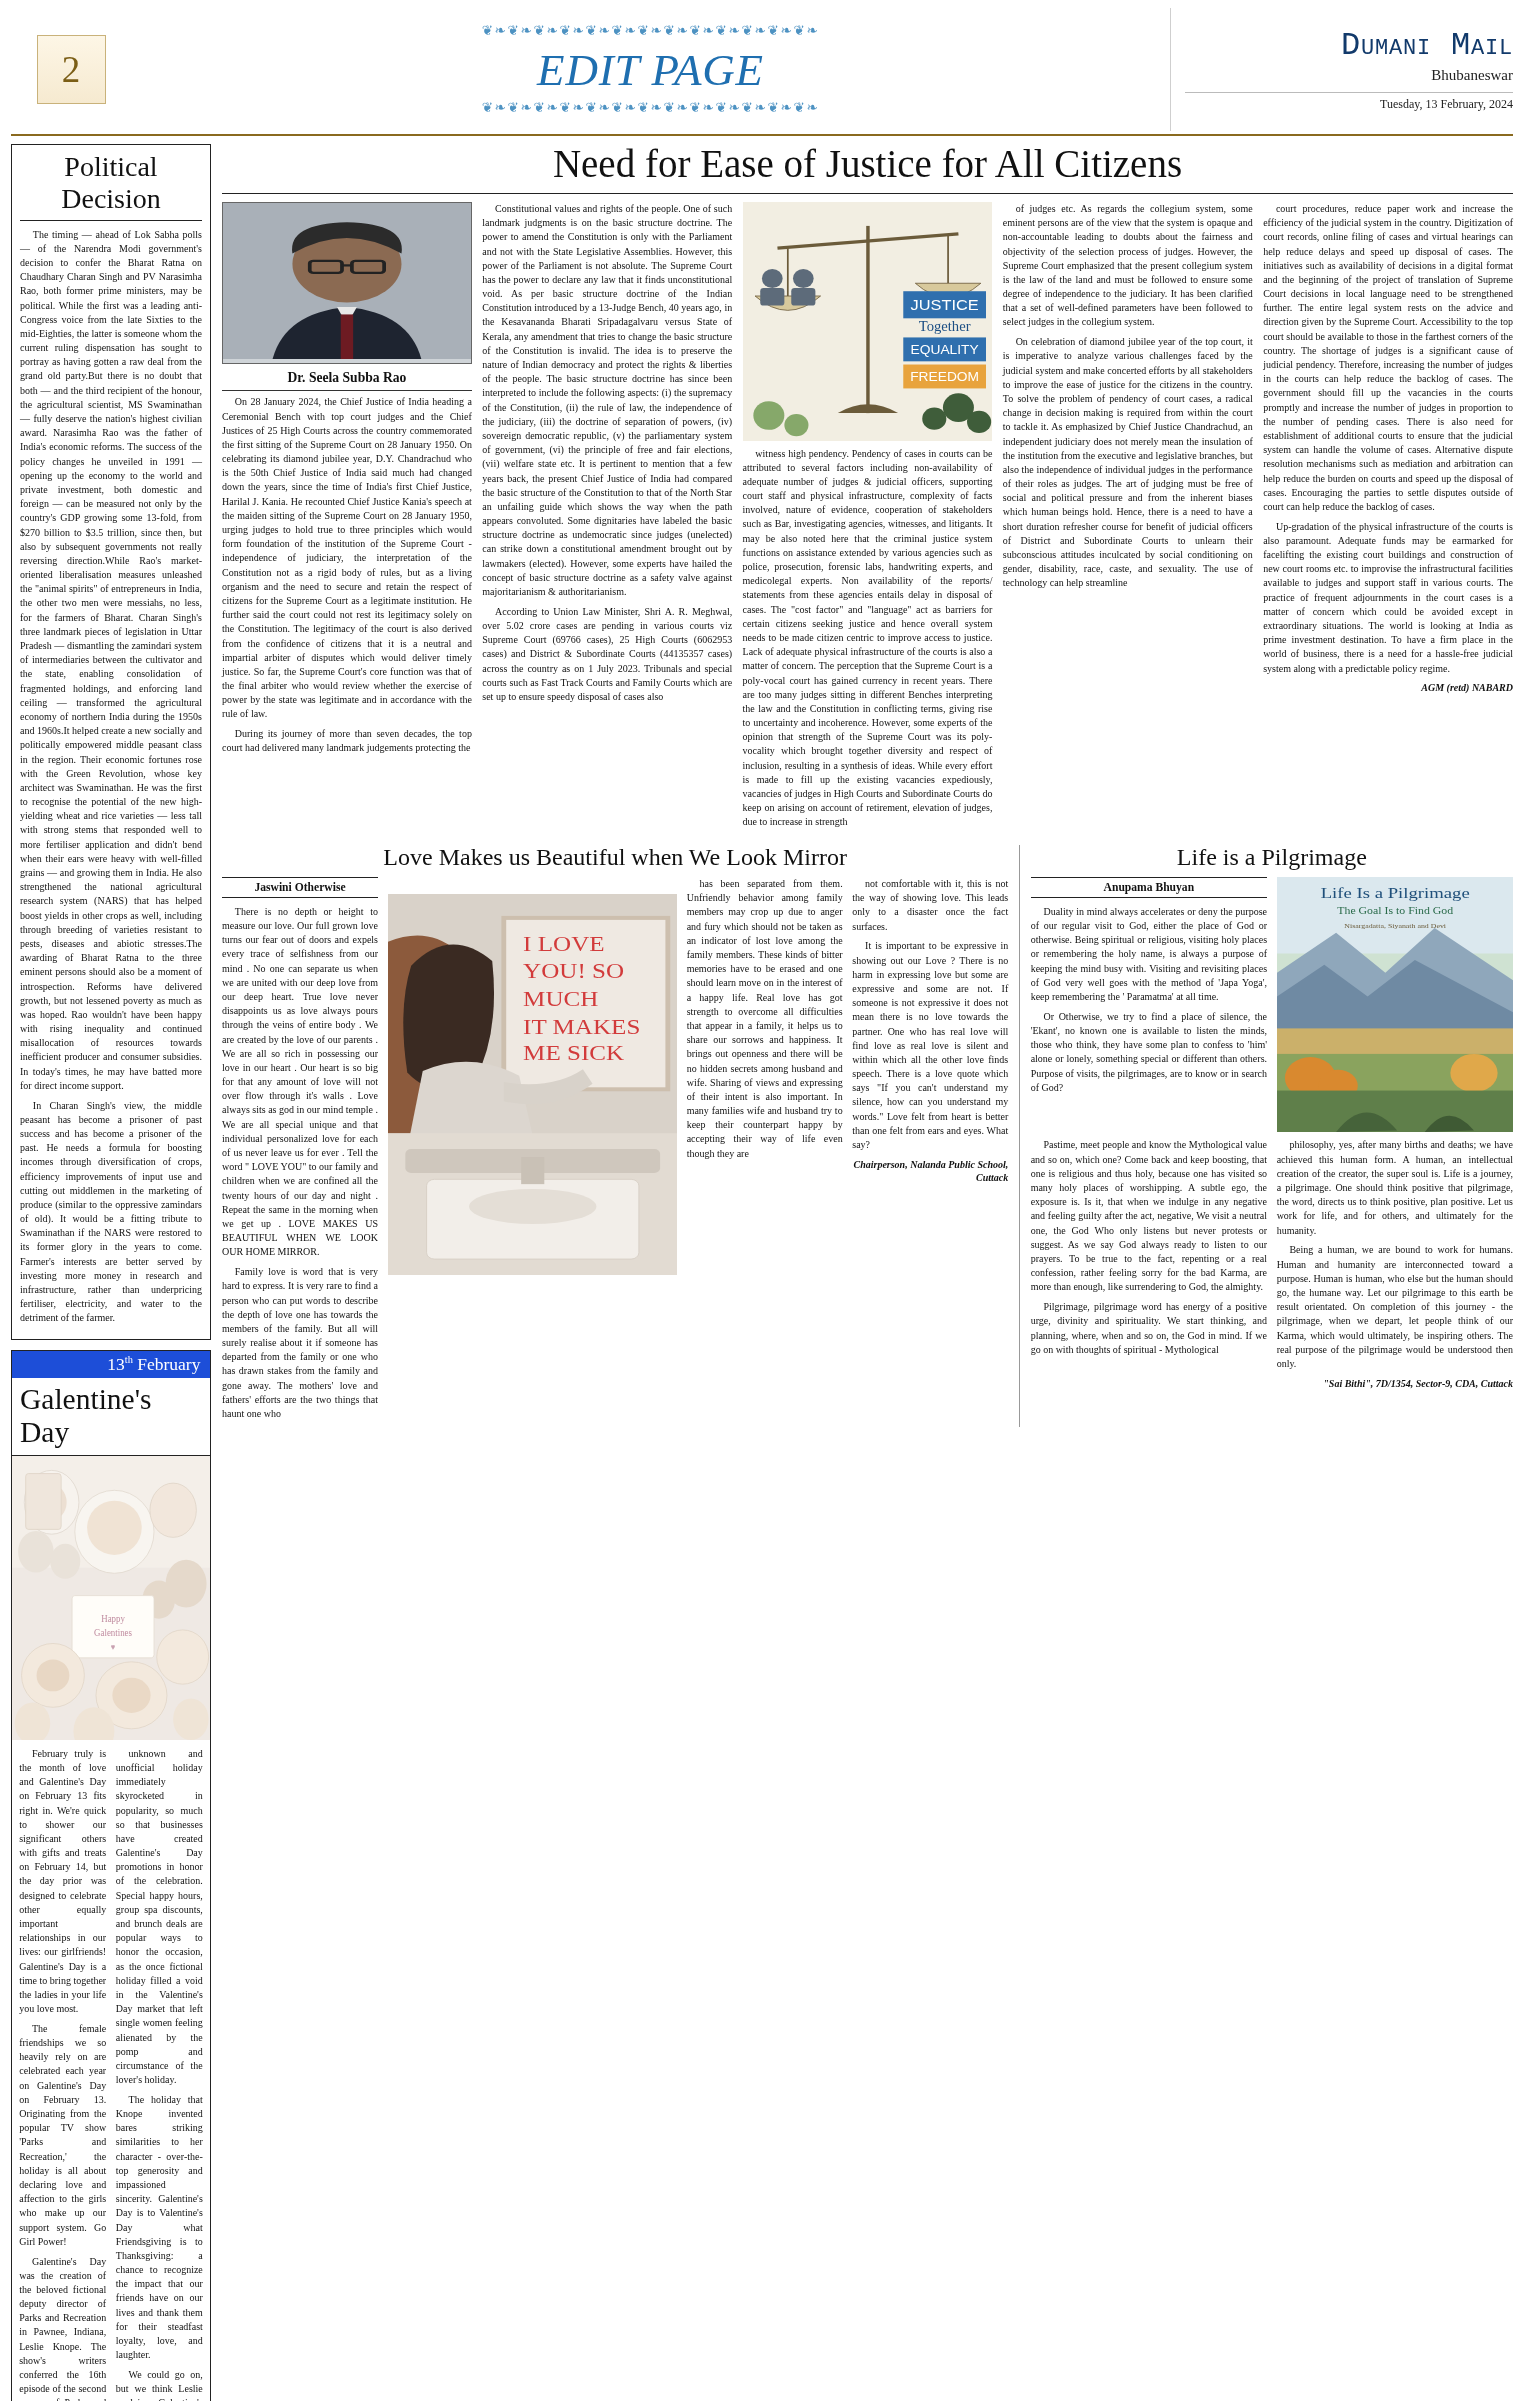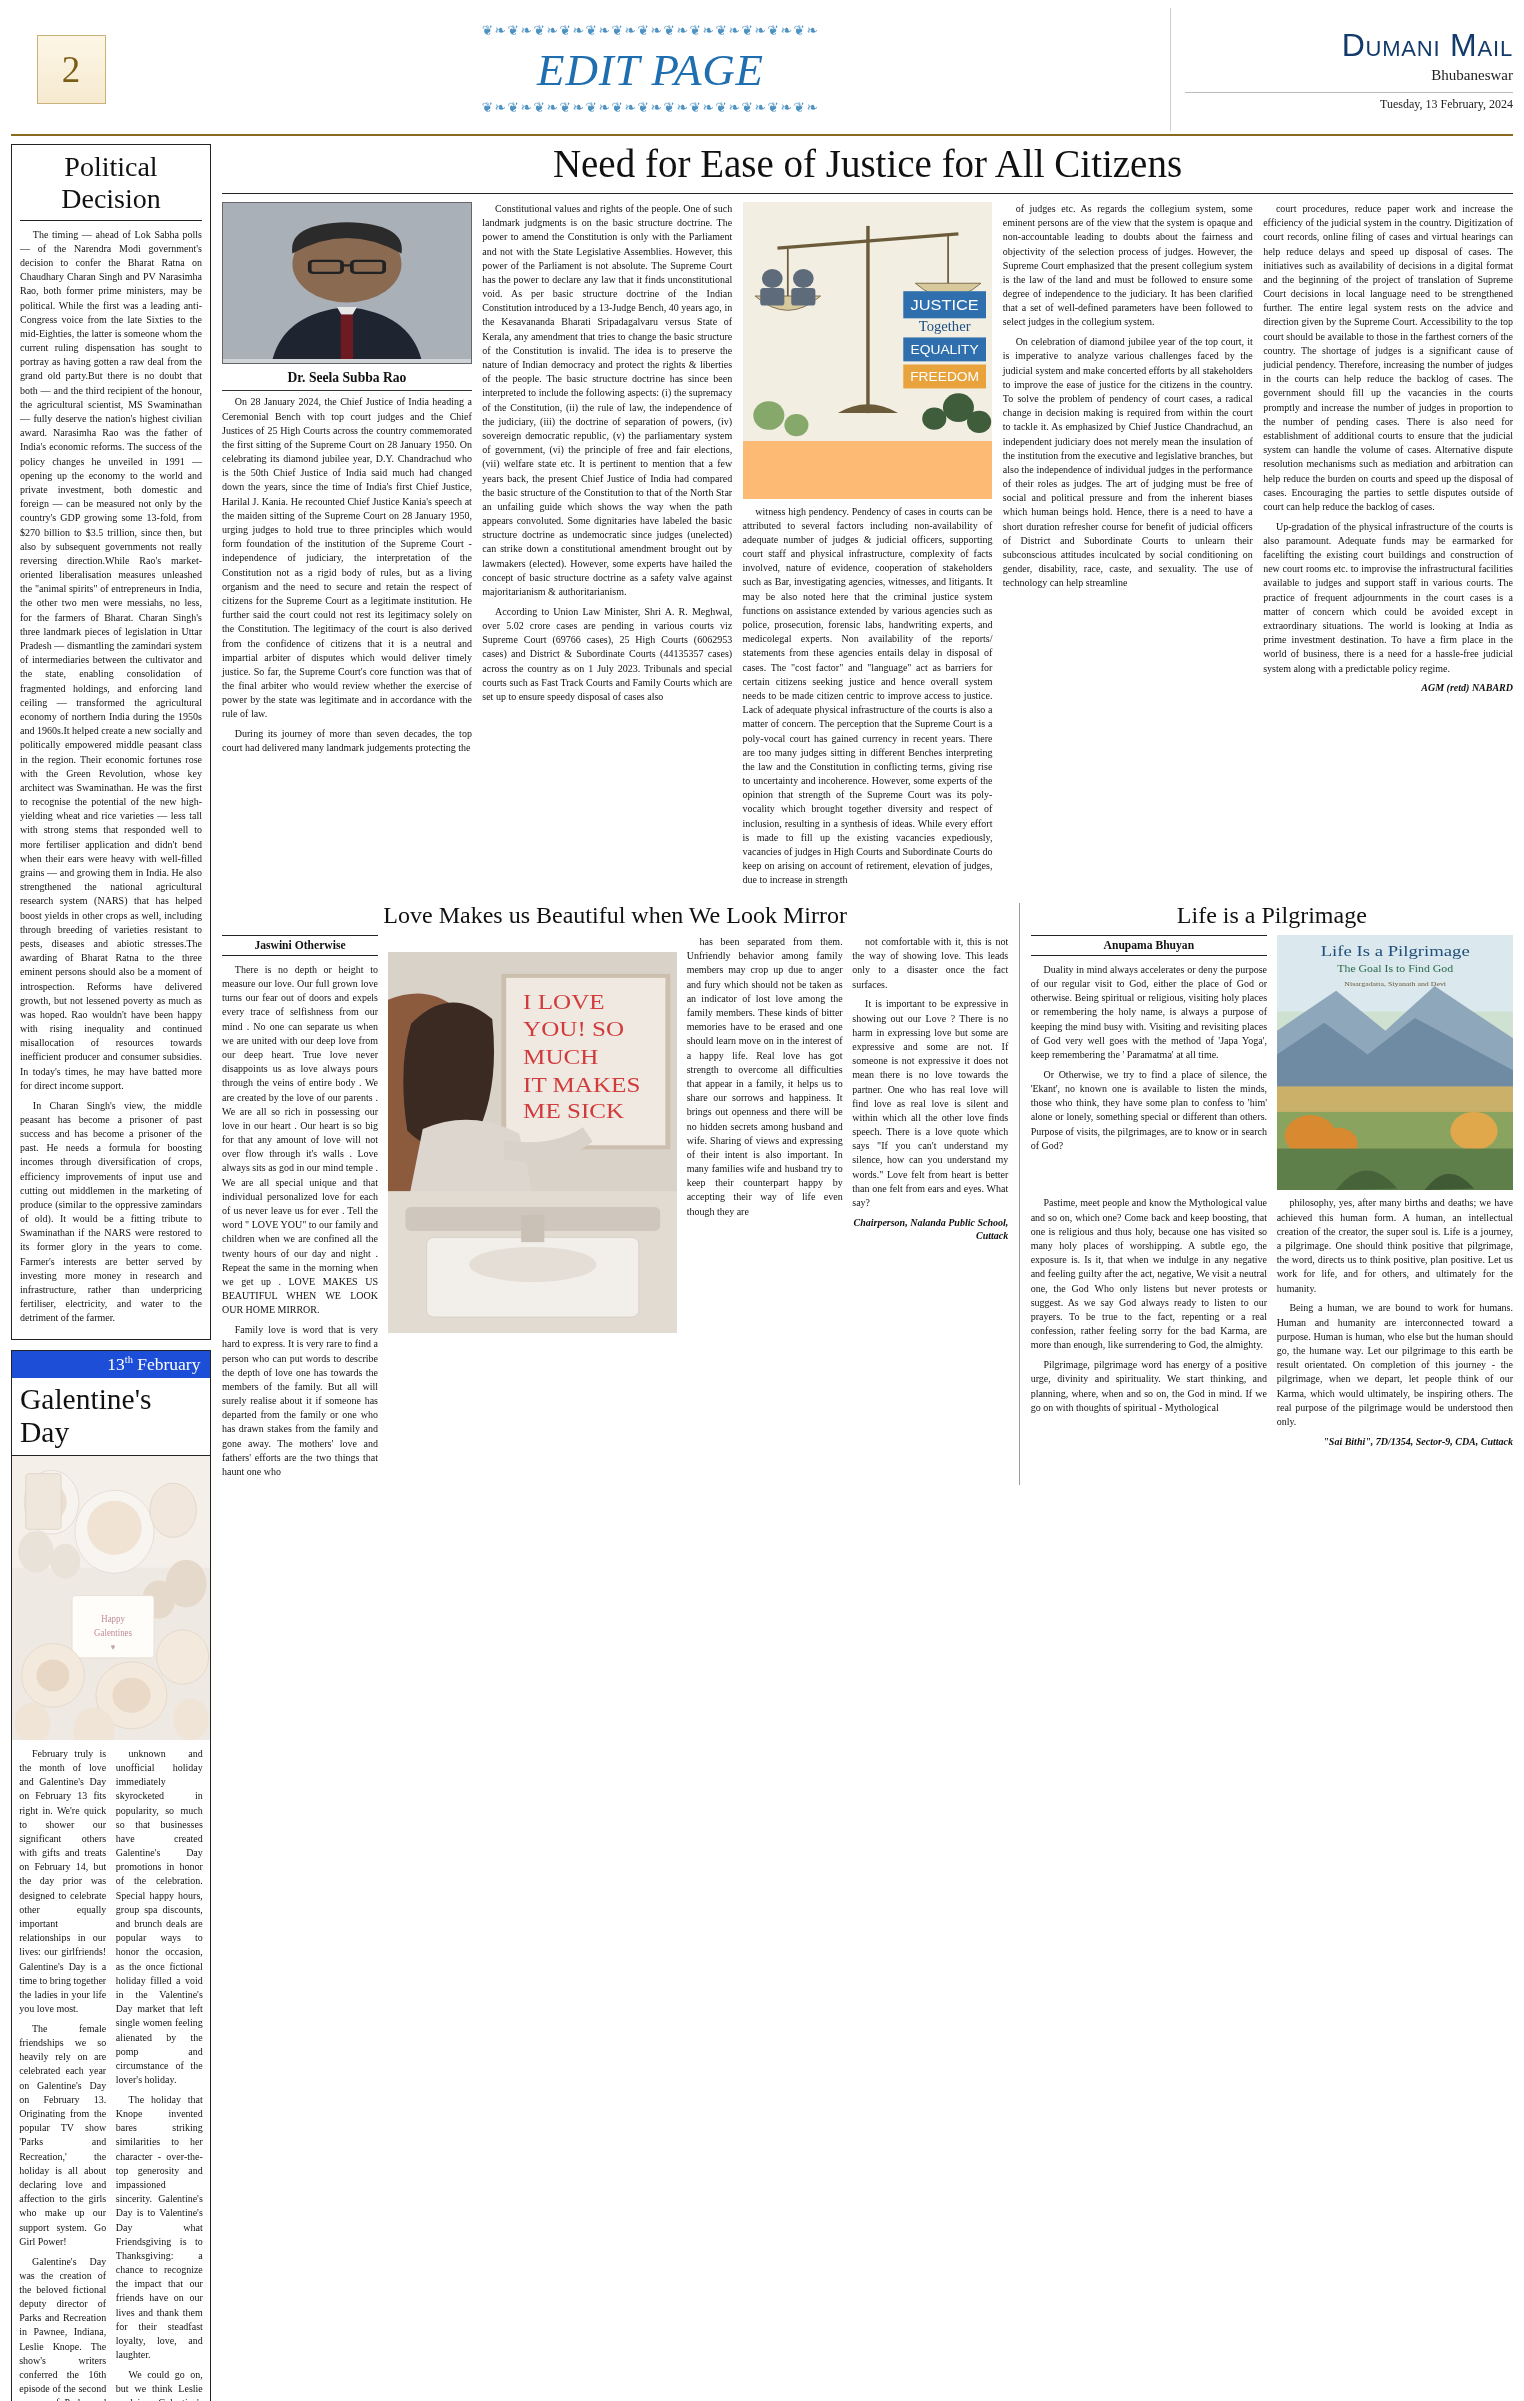--- a/index.html
+++ b/index.html
@@ -70,21 +70,21 @@
   .mast-right {
     width: 343px;
     border-left: 0.8px solid #cfcfcf;
     padding-left: 14.4px;
     display: flex;
     flex-direction: column;
     justify-content: center;
   }
   .paper-name {
     font-size: 32px;
-    font-family: Liberation Sans, sans-serif;
+    font-family: Liberation Mono, monospace;
     font-variant: small-caps;
     letter-spacing: 0.8px;
     color: #123a6b;
     text-align: right;
   }
   .paper-place {
     font-size: 15px;
     text-align: right;
     margin-top: 3.2px;
     color: #222;
@@ -162,21 +162,21 @@
     text-align: right;
     font-style: italic;
     font-weight: bold;
     font-size: 10px;
     margin-top: 4.8px;
   }
 
   
   .scales-img {
     width: 100%;
-    height: 297px;
+    height: 239px;
     background: #fdba74;
     position: relative;
     overflow: hidden;
   }
 
   
   .band {
     margin-top: 9.6px;
     border: 0.8px solid #222;
   }

